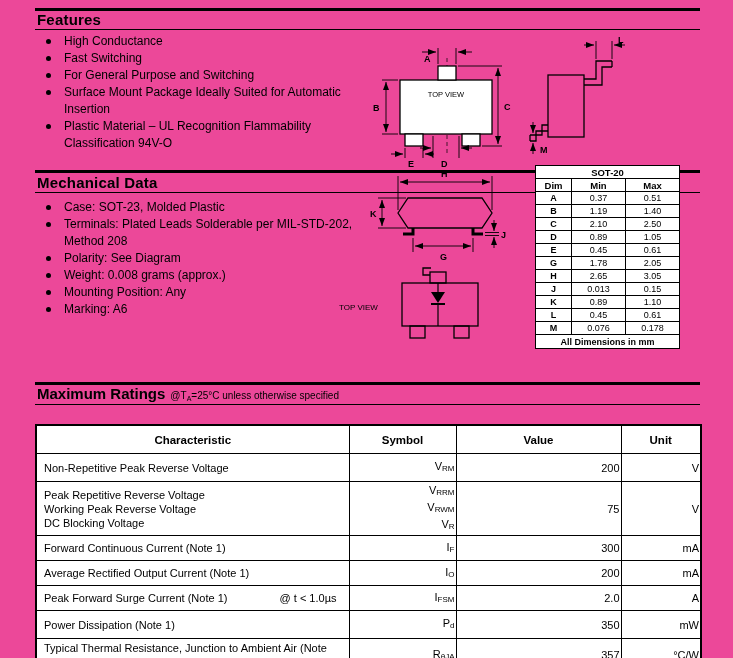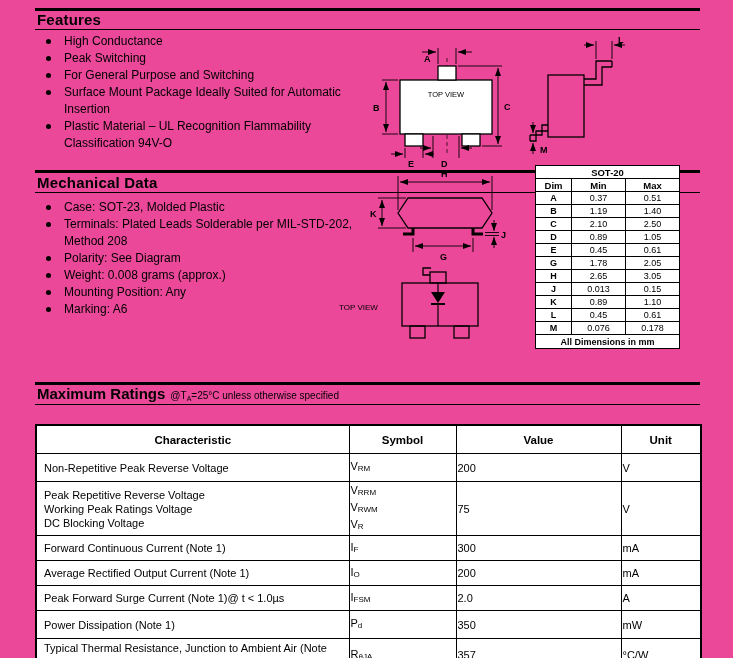--- a/index.html
+++ b/index.html
@@ -33,22 +33,22 @@
   .dimtab col.c1 { width:36px; } .dimtab col.c2 { width:54px; } .dimtab col.c3 { width:54px; }
 
   
   table.ratings { position:absolute; left:35px; top:424px; width:665px; table-layout:fixed;
                   border-collapse:collapse; border:2px solid #000; background:#fff; }
   .ratings th, .ratings td { border:1px solid #000; }
   .ratings th { font-size:11.5px; font-weight:bold; height:25px; text-align:center; }
   .ratings td { font-size:11px; }
   .ratings td.char { text-align:left; padding:2px 12px 2px 7px; }
   .ratings .cline { line-height:14px; }
-  .ratings .spread { display:flex; }
-  .ratings td.sym, .ratings td.val, .ratings td.unit { text-align:left; }
+  .ratings .spread { display:flex; justify-content:space-between; }
+  .ratings td.sym, .ratings td.val, .ratings td.unit { text-align:right; }
   .ratings sub { font-size:8px; vertical-align:-1px; }
   .ratings tr.r1 td { height:23px; }
   .ratings tr.r2 td { height:44px; }
   .ratings tr.rs td { height:20px; }
   .ratings tr.rm td { height:23px; }
   .ratings .sline { line-height:14px; }
 
   svg.diag { position:absolute; }
   svg.diag text { font-family:"Liberation Sans", sans-serif; }
 </style>
@@ -61,21 +61,21 @@
   <h2 class="sec" style="left:37px;top:11px">Features</h2>
   <div class="rule thin" style="left:35px;top:29px;width:665px"></div>
 
   <ul class="blist" style="left:40px;top:33px;width:320px">
     <li>
         <span class="blt"></span>
         <span class="btx">High Conductance</span>
       </li>
     <li>
         <span class="blt"></span>
-        <span class="btx">Peak Switching</span>
+        <span class="btx">Fast Switching</span>
       </li>
     <li>
         <span class="blt"></span>
         <span class="btx">For General Purpose and Switching</span>
       </li>
     <li>
         <span class="blt"></span>
         <span class="btx">Surface Mount Package Ideally Suited for Automatic Insertion</span>
       </li>
     <li>
@@ -340,21 +340,21 @@
           </td>
       <td class="sym">
             <div class="sline"><span>V</span><sub>RM</sub></div>
           </td>
       <td class="val">200</td>
       <td class="unit">V</td>
     </tr>
     <tr class="r2">
       <td class="char">
         <div class="cline">Peak Repetitive Reverse Voltage</div>
-        <div class="cline">Working Peak Ratings Voltage</div>
+        <div class="cline">Working Peak Reverse Voltage</div>
         <div class="cline">DC Blocking Voltage</div>
       </td>
       <td class="sym">
         <div class="sline"><span>V</span><sub>RRM</sub></div>
         <div class="sline"><span>V</span><sub>RWM</sub></div>
         <div class="sline"><span>V</span><sub>R</sub></div>
       </td>
       <td class="val">75</td>
       <td class="unit">V</td>
     </tr>

